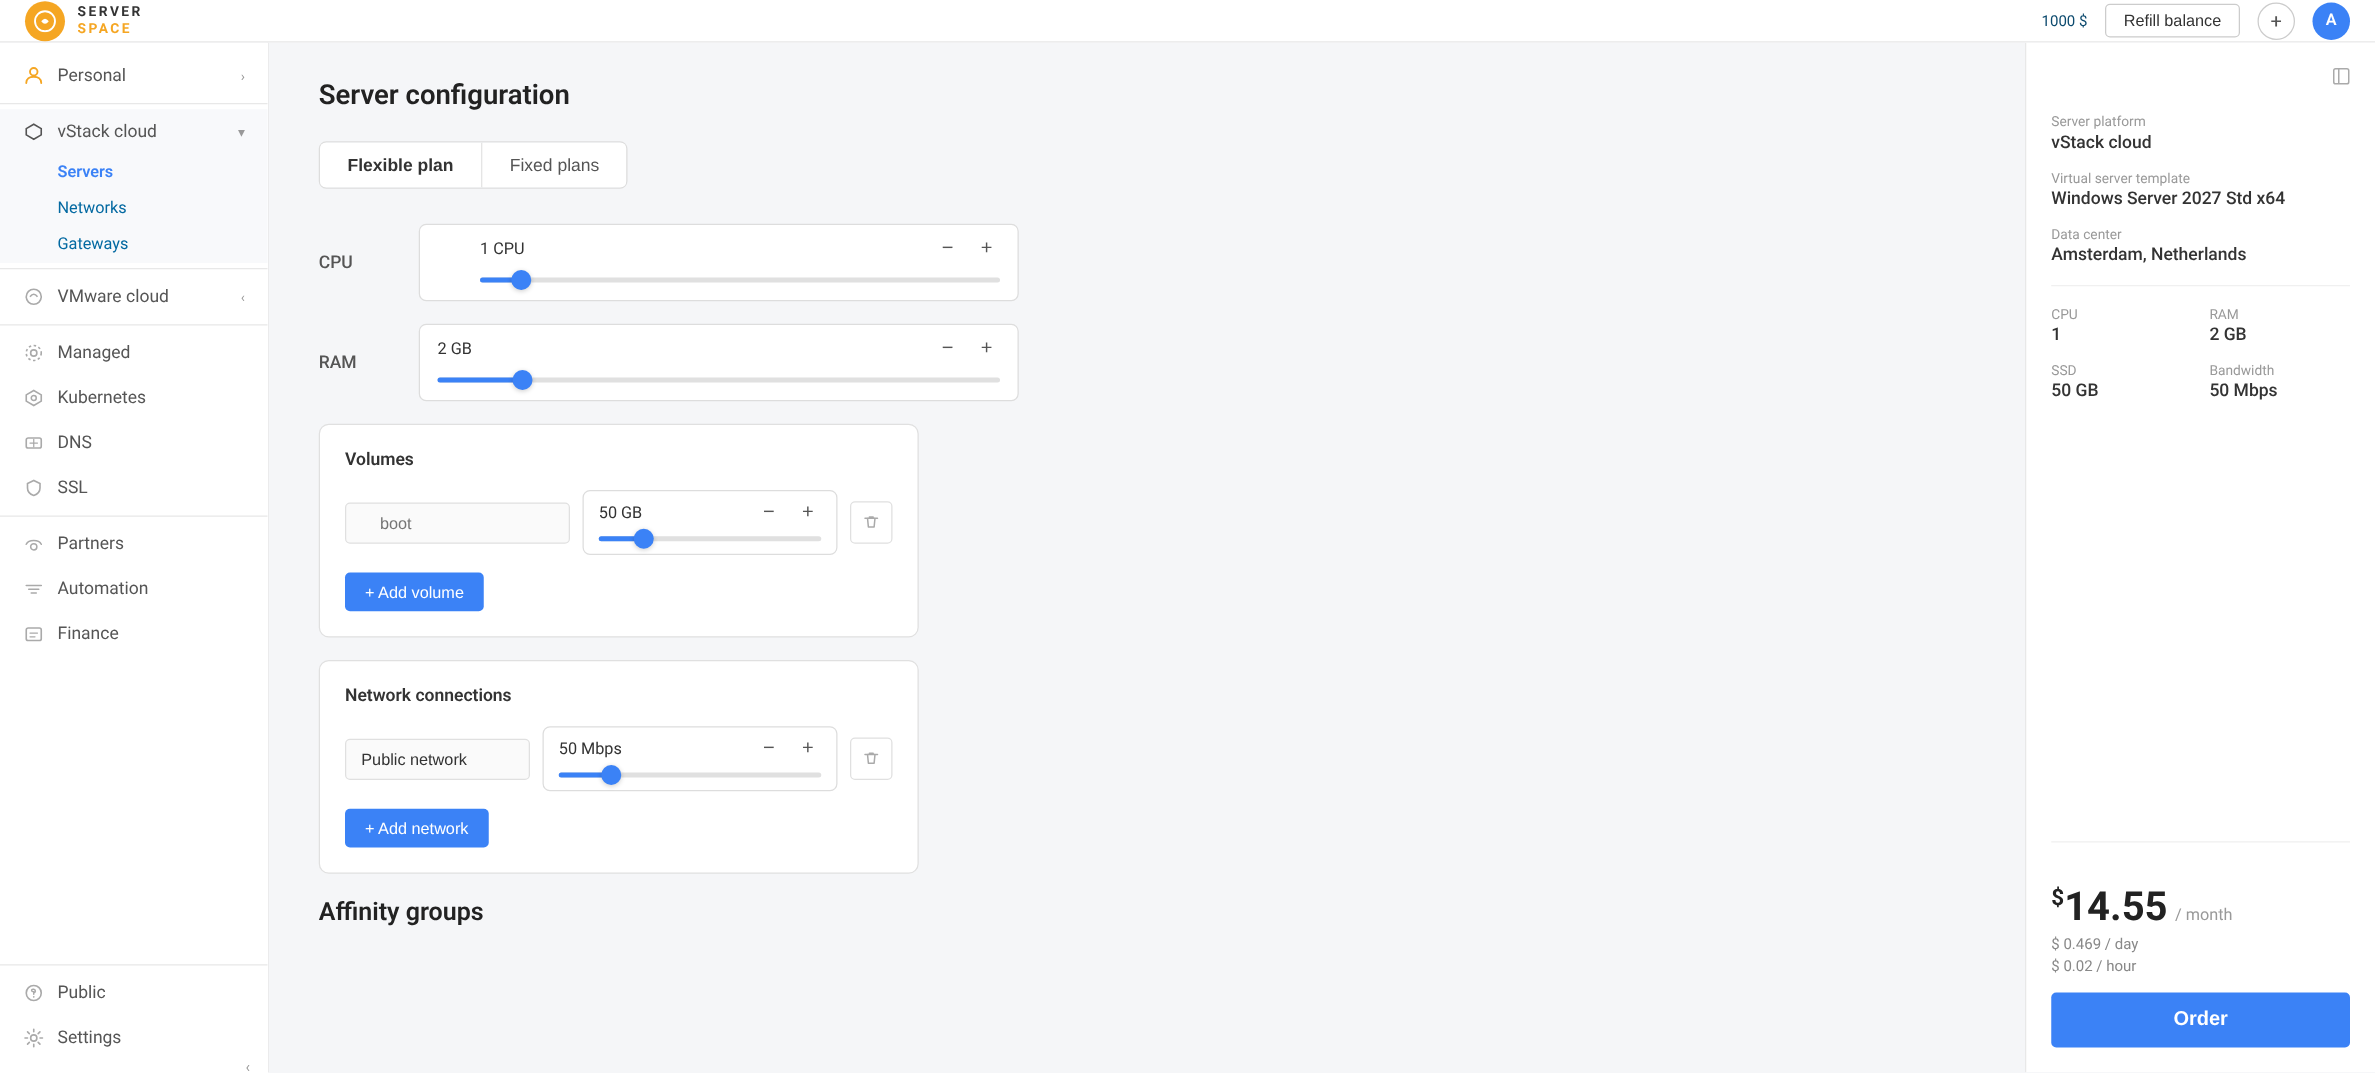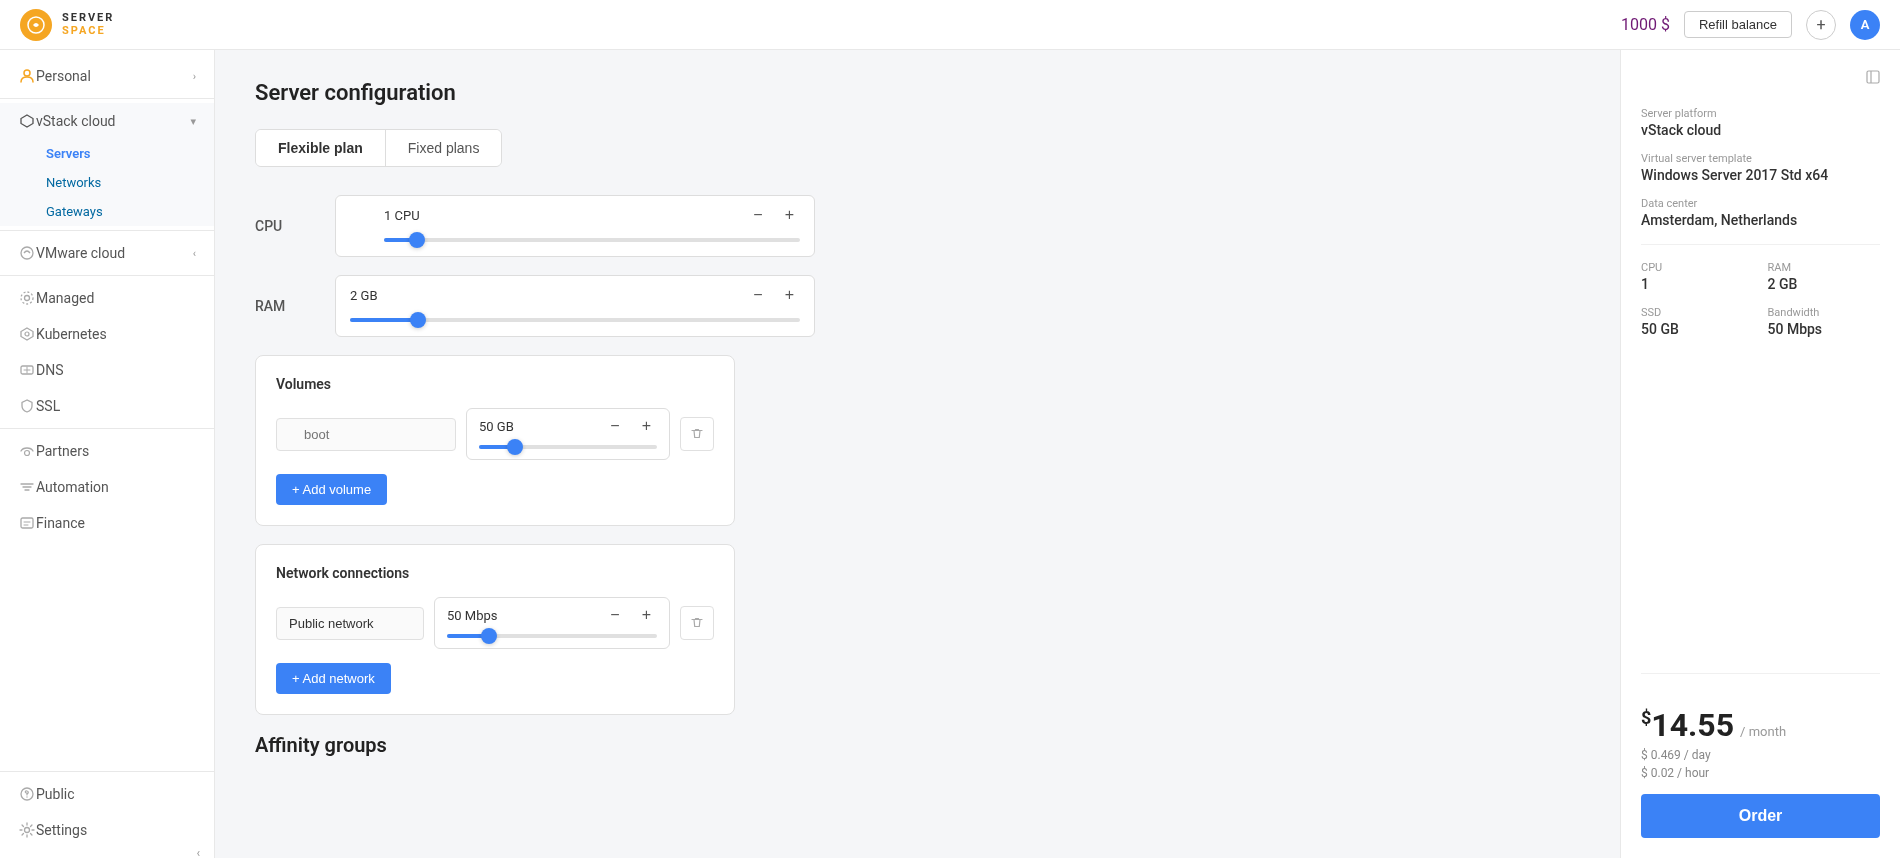--- a/index.html
+++ b/index.html
@@ -1,33 +1,33 @@
 <!DOCTYPE html>
 <html><head>
   <meta charset="utf-8">
   <style>
     * { box-sizing: border-box; margin: 0; padding: 0; }
     body { font-family: -apple-system, BlinkMacSystemFont, 'Segoe UI', Roboto, sans-serif; background: #f5f6f8; color: #333; display: flex; flex-direction: column; height: 858px; overflow: hidden; }
 
     
-    .topbar { height: 50px; background: #fff; border-bottom: 1px solid #e8e8e8; display: flex; align-items: center; justify-content: space-between; padding: 0 20px; flex-shrink: 0; }
+    .topbar { height: 34px; background: #fff; border-bottom: 1px solid #e8e8e8; display: flex; align-items: center; justify-content: space-between; padding: 0 20px; flex-shrink: 0; }
     .topbar-left { display: flex; align-items: center; gap: 10px; }
     .logo-circle { width: 32px; height: 32px; background: #f5a623; border-radius: 50%; display: flex; align-items: center; justify-content: center; color: #fff; font-weight: bold; font-size: 14px; }
     .topbar-right { display: flex; align-items: center; gap: 14px; }
-    .balance { font-size: 16px; color: #701a75; }
+    .balance { font-size: 12px; color: #0c4a6e; }
     .refill-btn { border: 1px solid #ccc; background: #fff; padding: 5px 14px; border-radius: 4px; font-size: 13px; cursor: pointer; color: #333; }
     .icon-btn { width: 30px; height: 30px; border-radius: 50%; border: 1px solid #ccc; background: #fff; display: flex; align-items: center; justify-content: center; cursor: pointer; font-size: 16px; color: #555; }
     .avatar-btn { width: 30px; height: 30px; border-radius: 50%; background: #3b82f6; display: flex; align-items: center; justify-content: center; color: #fff; font-size: 13px; font-weight: 600; cursor: pointer; }
 
     
     .main-layout { display: flex; flex: 1; overflow: hidden; }
 
     
     .sidebar { width: 215px; background: #fff; border-right: 1px solid #e8e8e8; display: flex; flex-direction: column; flex-shrink: 0; overflow-y: auto; }
-    .sidebar-item { display: flex; align-items: center; padding: 9px 18px; cursor: pointer; font-size: 14px; color: #555; position: relative; }
+    .sidebar-item { display: flex; align-items: center; gap: 10px; padding: 9px 18px; cursor: pointer; font-size: 14px; color: #555; position: relative; }
     .sidebar-item .icon { width: 18px; height: 18px; display: flex; align-items: center; justify-content: center; flex-shrink: 0; }
     .sidebar-item .arrow { margin-left: auto; font-size: 11px; color: #999; }
     .sidebar-divider { height: 1px; background: #e8e8e8; margin: 4px 0; }
     .sidebar-sub { padding-left: 46px; }
     .sidebar-sub-item { padding: 7px 18px 7px 0; font-size: 13px; color: #0369a1; cursor: pointer; display: block; }
     .sidebar-sub-item.active { color: #3b82f6; font-weight: 600; }
     .sidebar-group { background: #f8f9fb; }
     .collapse-icon { cursor: pointer; color: #999; font-size: 12px; padding: 4px; }
 
     
@@ -376,21 +376,21 @@
           <rect x="1" y="1" width="12" height="12" rx="1.5" stroke="#aaa" stroke-width="1.2" fill="none"></rect>
           <path d="M5 1v12" stroke="#aaa" stroke-width="1.2"></path>
         </svg>
       </button>
     </div>
 
     <div class="panel-label">Server platform</div>
     <div class="panel-value">vStack cloud</div>
 
     <div class="panel-label">Virtual server template</div>
-    <div class="panel-value">Windows Server 2017 Std x64</div>
+    <div class="panel-value">Windows Server 2027 Std x64</div>
 
     <div class="panel-label">Data center</div>
     <div class="panel-value">Amsterdam, Netherlands</div>
 
     <div class="panel-divider"></div>
 
     <div class="panel-grid">
       <div class="panel-grid-item">
         <div class="label">CPU</div>
         <div class="value">1</div>

